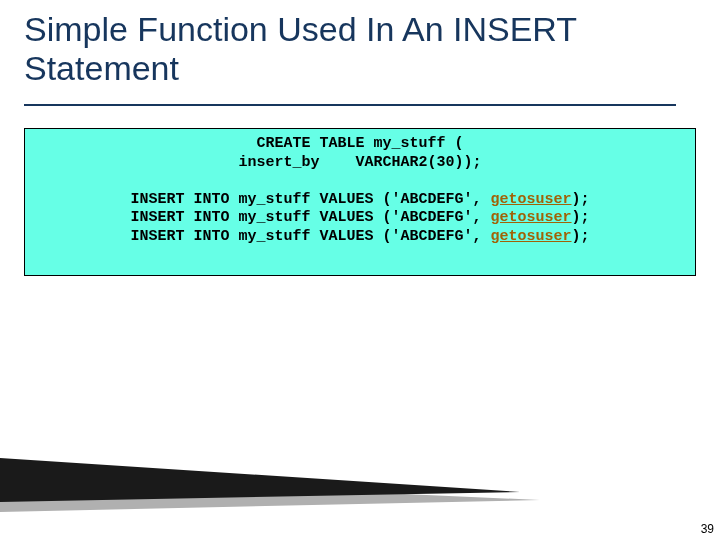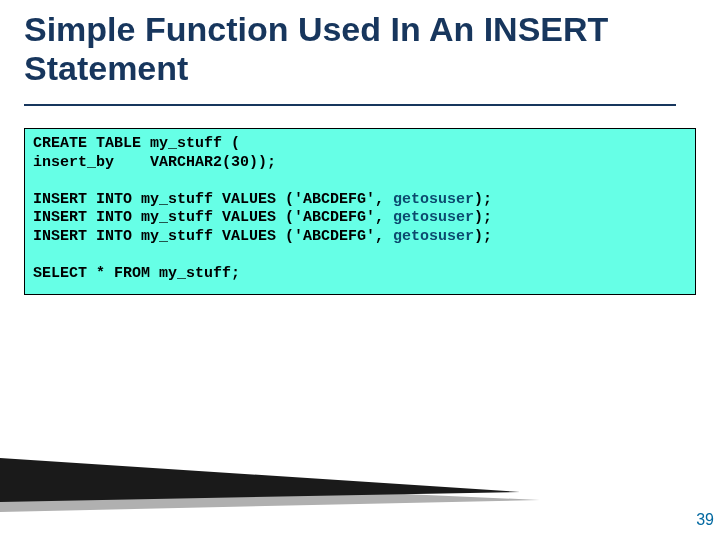--- a/index.html
+++ b/index.html
@@ -1,47 +1,46 @@
 <!DOCTYPE html>
 <html><head>
 <meta charset="utf-8">
 <style>
   * { margin: 0; padding: 0; box-sizing: border-box; }
   html, body { width: 720px; height: 540px; background: #ffffff; font-family: Arial, Helvetica, sans-serif; overflow: hidden; }
   .slide { position: relative; width: 720px; height: 540px; }
-  .title { position: absolute; left: 24px; top: 10px; width: 660px; font-size: 34px; font-weight: 700; color: #17365d; line-height: 1.15; }
+  .title { position: absolute; left: 24px; top: 10px; width: 660px; font-size: 34px; font-weight: 400; color: #17365d; line-height: 1.15; }
   .title-underline { position: absolute; left: 24px; top: 104px; width: 652px; height: 2px; background: #17365d; }
   .code-box { position: absolute; left: 24px; top: 128px; width: 672px; border: 1px solid #000; background: #66ffe6; padding: 6px 8px 10px 8px; }
-  .code-line { font-family: "Courier New", Courier, monospace; font-size: 15px; font-weight: 700; color: #000; white-space: pre; line-height: 1.25; }
-  .code-line .red { color: #0c4a6e; }
+  .code-line { font-family: "Courier New", Courier, monospace; font-size: 15px; font-weight: 700; color: #000; white-space: pre; line-height: 1.25; text-align: center; }
+  .code-line .red { color: #a16207; text-decoration: underline; }
   .blank { height: 18px; }
   .tri { position: absolute; left: 0; bottom: 28px; width: 540px; height: 54px; }
   .tri svg { display: block; }
-  .page-num { position: absolute; right: 6px; bottom: 11px; font-size: 16px; color: #0369a1; }
+  .page-num { position: absolute; right: 6px; bottom: 4px; font-size: 12px; color: #000000; }
 </style>
 </head>
 <body>
 
 <div class="slide">
 
   <div class="title">Simple Function Used In An INSERT Statement</div>
   <div class="title-underline"></div>
 
   <div class="code-box">
 
     <div class="code-line"><span>CREATE TABLE my_stuff (</span></div>
     <div class="code-line"><span>insert_by    VARCHAR2(30));</span></div>
     <div class="blank"></div>
 
     <div class="code-line"><span>INSERT INTO my_stuff VALUES ('ABCDEFG', </span><span class="red">getosuser</span><span>);</span></div>
     <div class="code-line"><span>INSERT INTO my_stuff VALUES ('ABCDEFG', </span><span class="red">getosuser</span><span>);</span></div>
     <div class="code-line"><span>INSERT INTO my_stuff VALUES ('ABCDEFG', </span><span class="red">getosuser</span><span>);</span></div>
     <div class="blank"></div>
 
-    <div class="code-line"><span>SELECT * FROM my_stuff;</span></div>
   </div>
 
   <div class="tri">
     <svg width="540" height="54" viewBox="0 0 540 54">
       <polygon points="0,18 540,42 0,54" fill="#b0b0b0"></polygon>
       <polygon points="0,0 520,34 0,44" fill="#1a1a1a"></polygon>
     </svg>
   </div>
 
   <div class="page-num">39</div>

